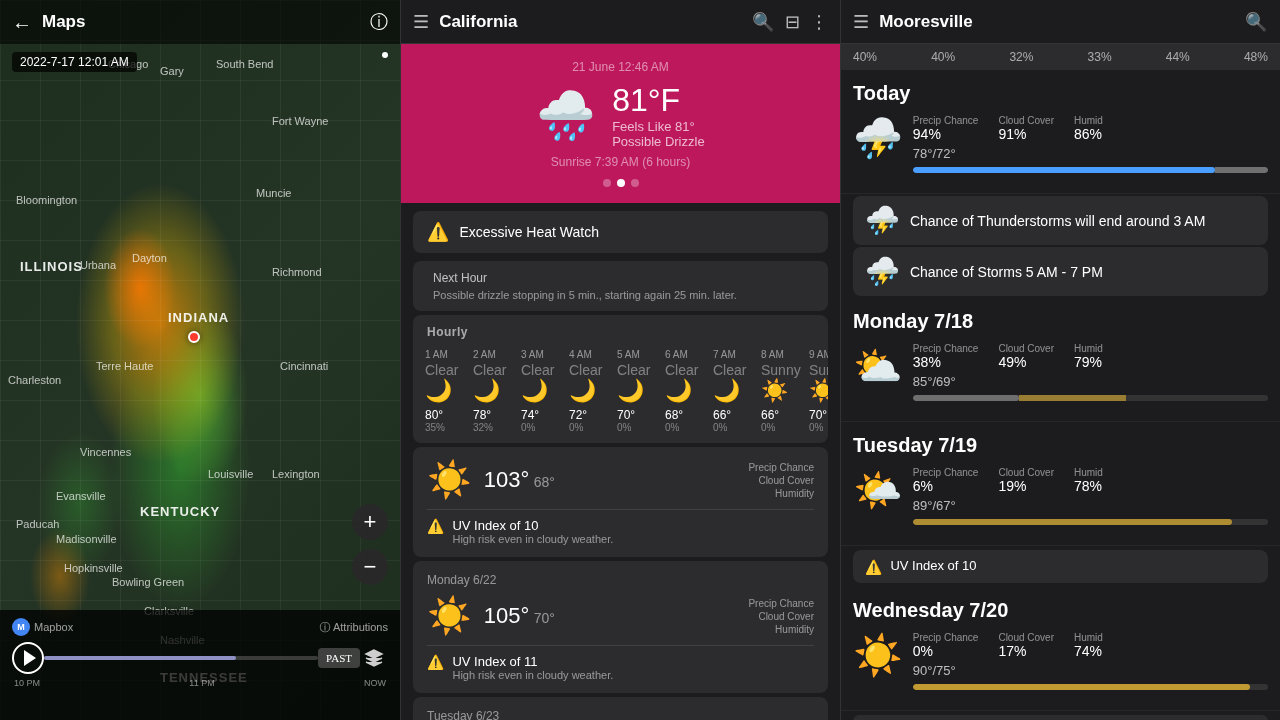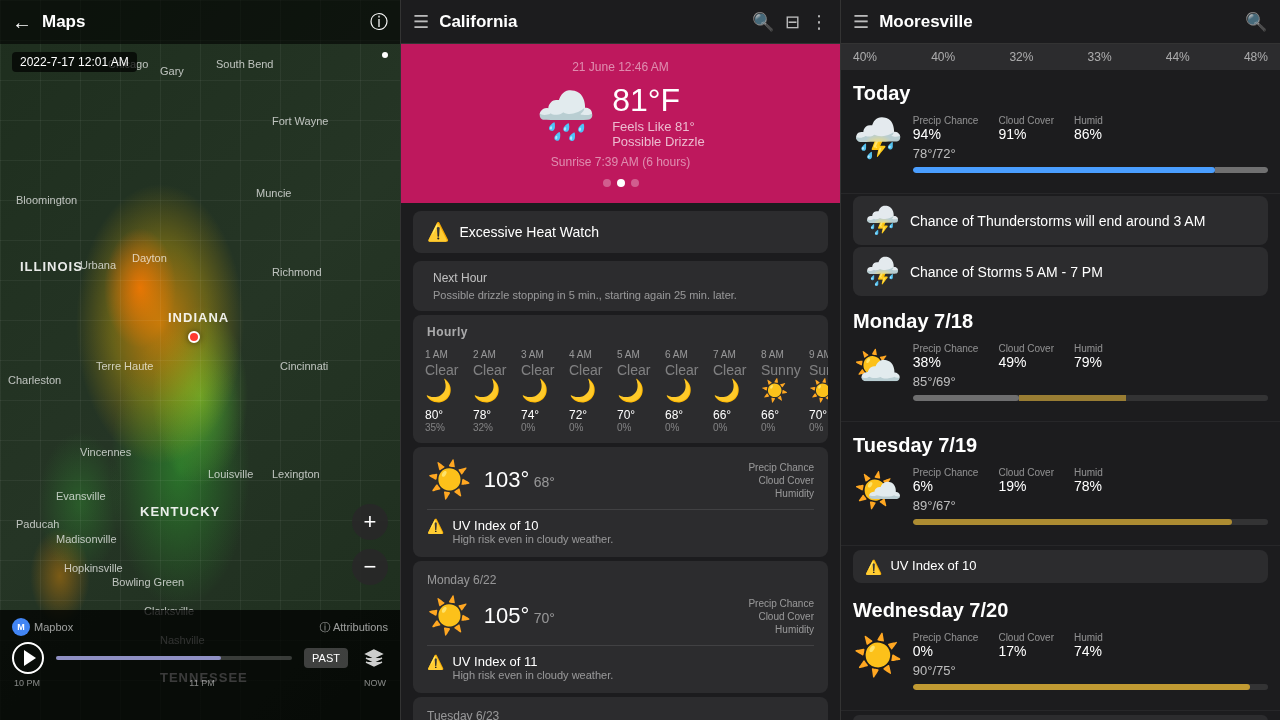--- a/index.html
+++ b/index.html
@@ -215,21 +215,22 @@
       font-size: 11px;
       display: flex;
       align-items: center;
       gap: 3px;
       cursor: pointer;
     }
 
     .timeline-controls {
       display: flex;
       align-items: center;
-      gap: 12px;
+      gap: 0;
+      font-family: Liberation Serif, serif;
     }
 
     .play-btn {
       width: 32px;
       height: 32px;
       border-radius: 50%;
       border: 2px solid white;
       display: flex;
       align-items: center;
       justify-content: center;

